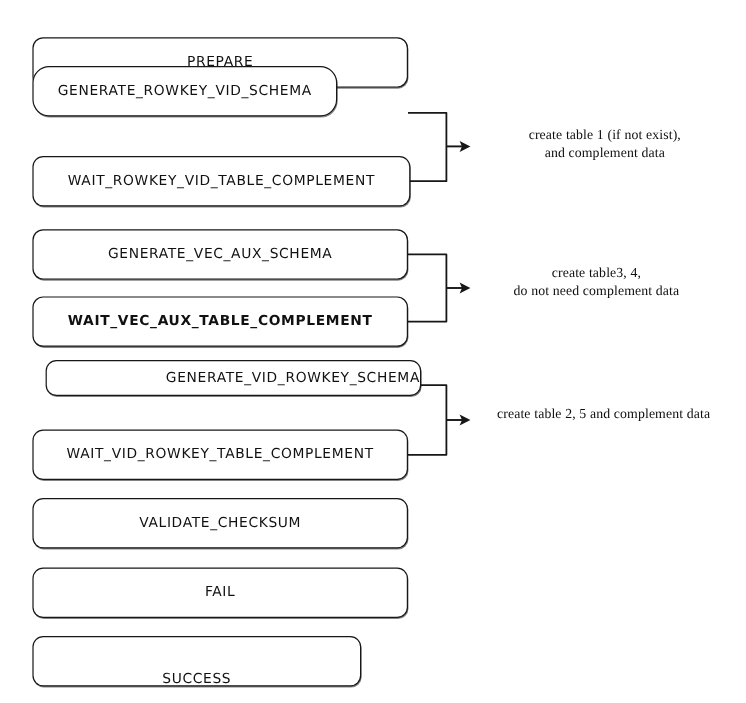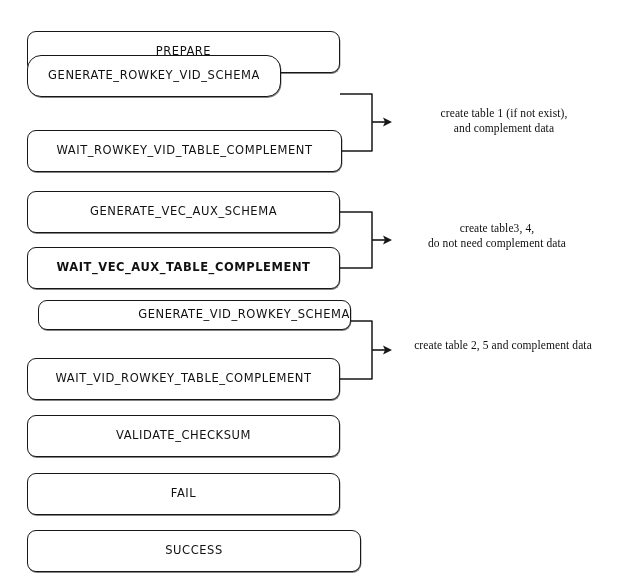--- a/index.html
+++ b/index.html
@@ -112,21 +112,21 @@
       </div>
       <div class="state-box" style="left: 27px; top: 358px; width: 313px; height: 42px;">
         <span class="state-label">WAIT_VID_ROWKEY_TABLE_COMPLEMENT</span>
       </div>
       <div class="state-box" style="left: 27px; top: 415px; width: 313px; height: 42px;">
         <span class="state-label">VALIDATE_CHECKSUM</span>
       </div>
       <div class="state-box" style="left: 27px; top: 473px; width: 313px; height: 42px;">
         <span class="state-label">FAIL</span>
       </div>
-      <div class="state-box" style="left: 27px; top: 530px; width: 334px; height: 42px;">
+      <div class="state-box" style="left: 27px; top: 530px; width: 274px; height: 42px; align-items: flex-end;">
         <span class="state-label">SUCCESS</span>
       </div>
     </div>
   <div id="annotations-layer">
       <div class="annotation" style="left: 396px; top: 106px; width: 216px;">create table 1  (if not exist),
 and complement data</div>
       <div class="annotation" style="left: 389px; top: 221px; width: 216px;">create table3, 4,
 do not need complement data</div>
       <div class="annotation" style="left: 392px; top: 338px; width: 222px;">create table 2, 5 and complement data</div>
     </div>

